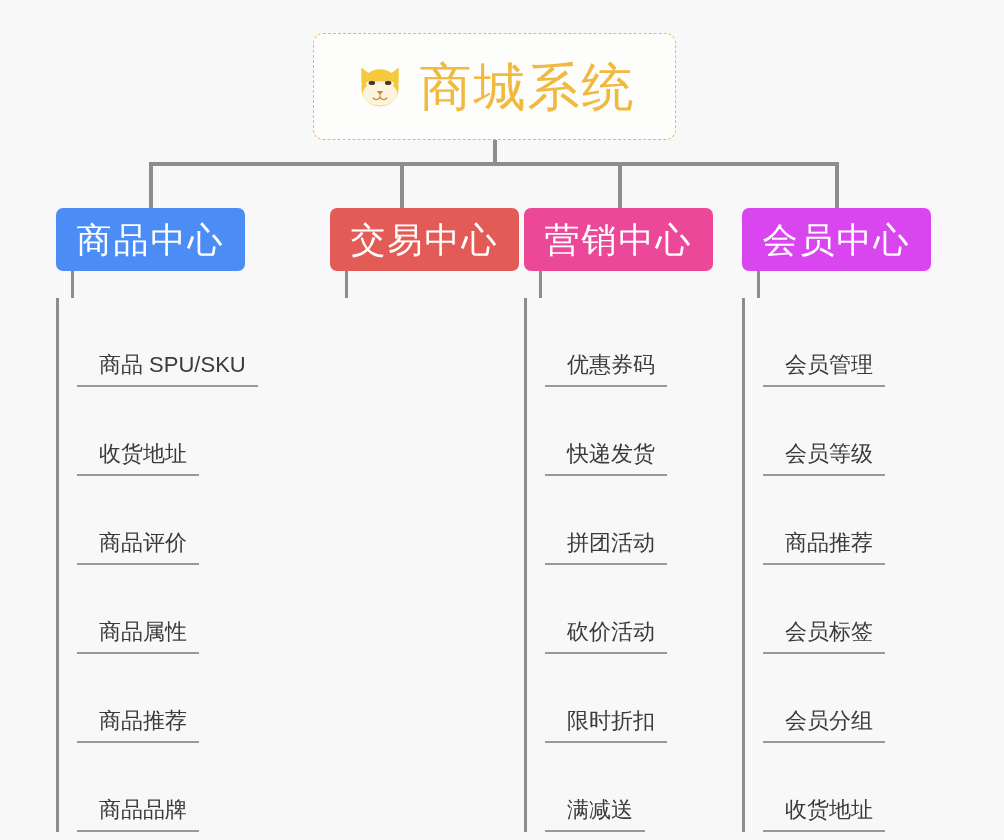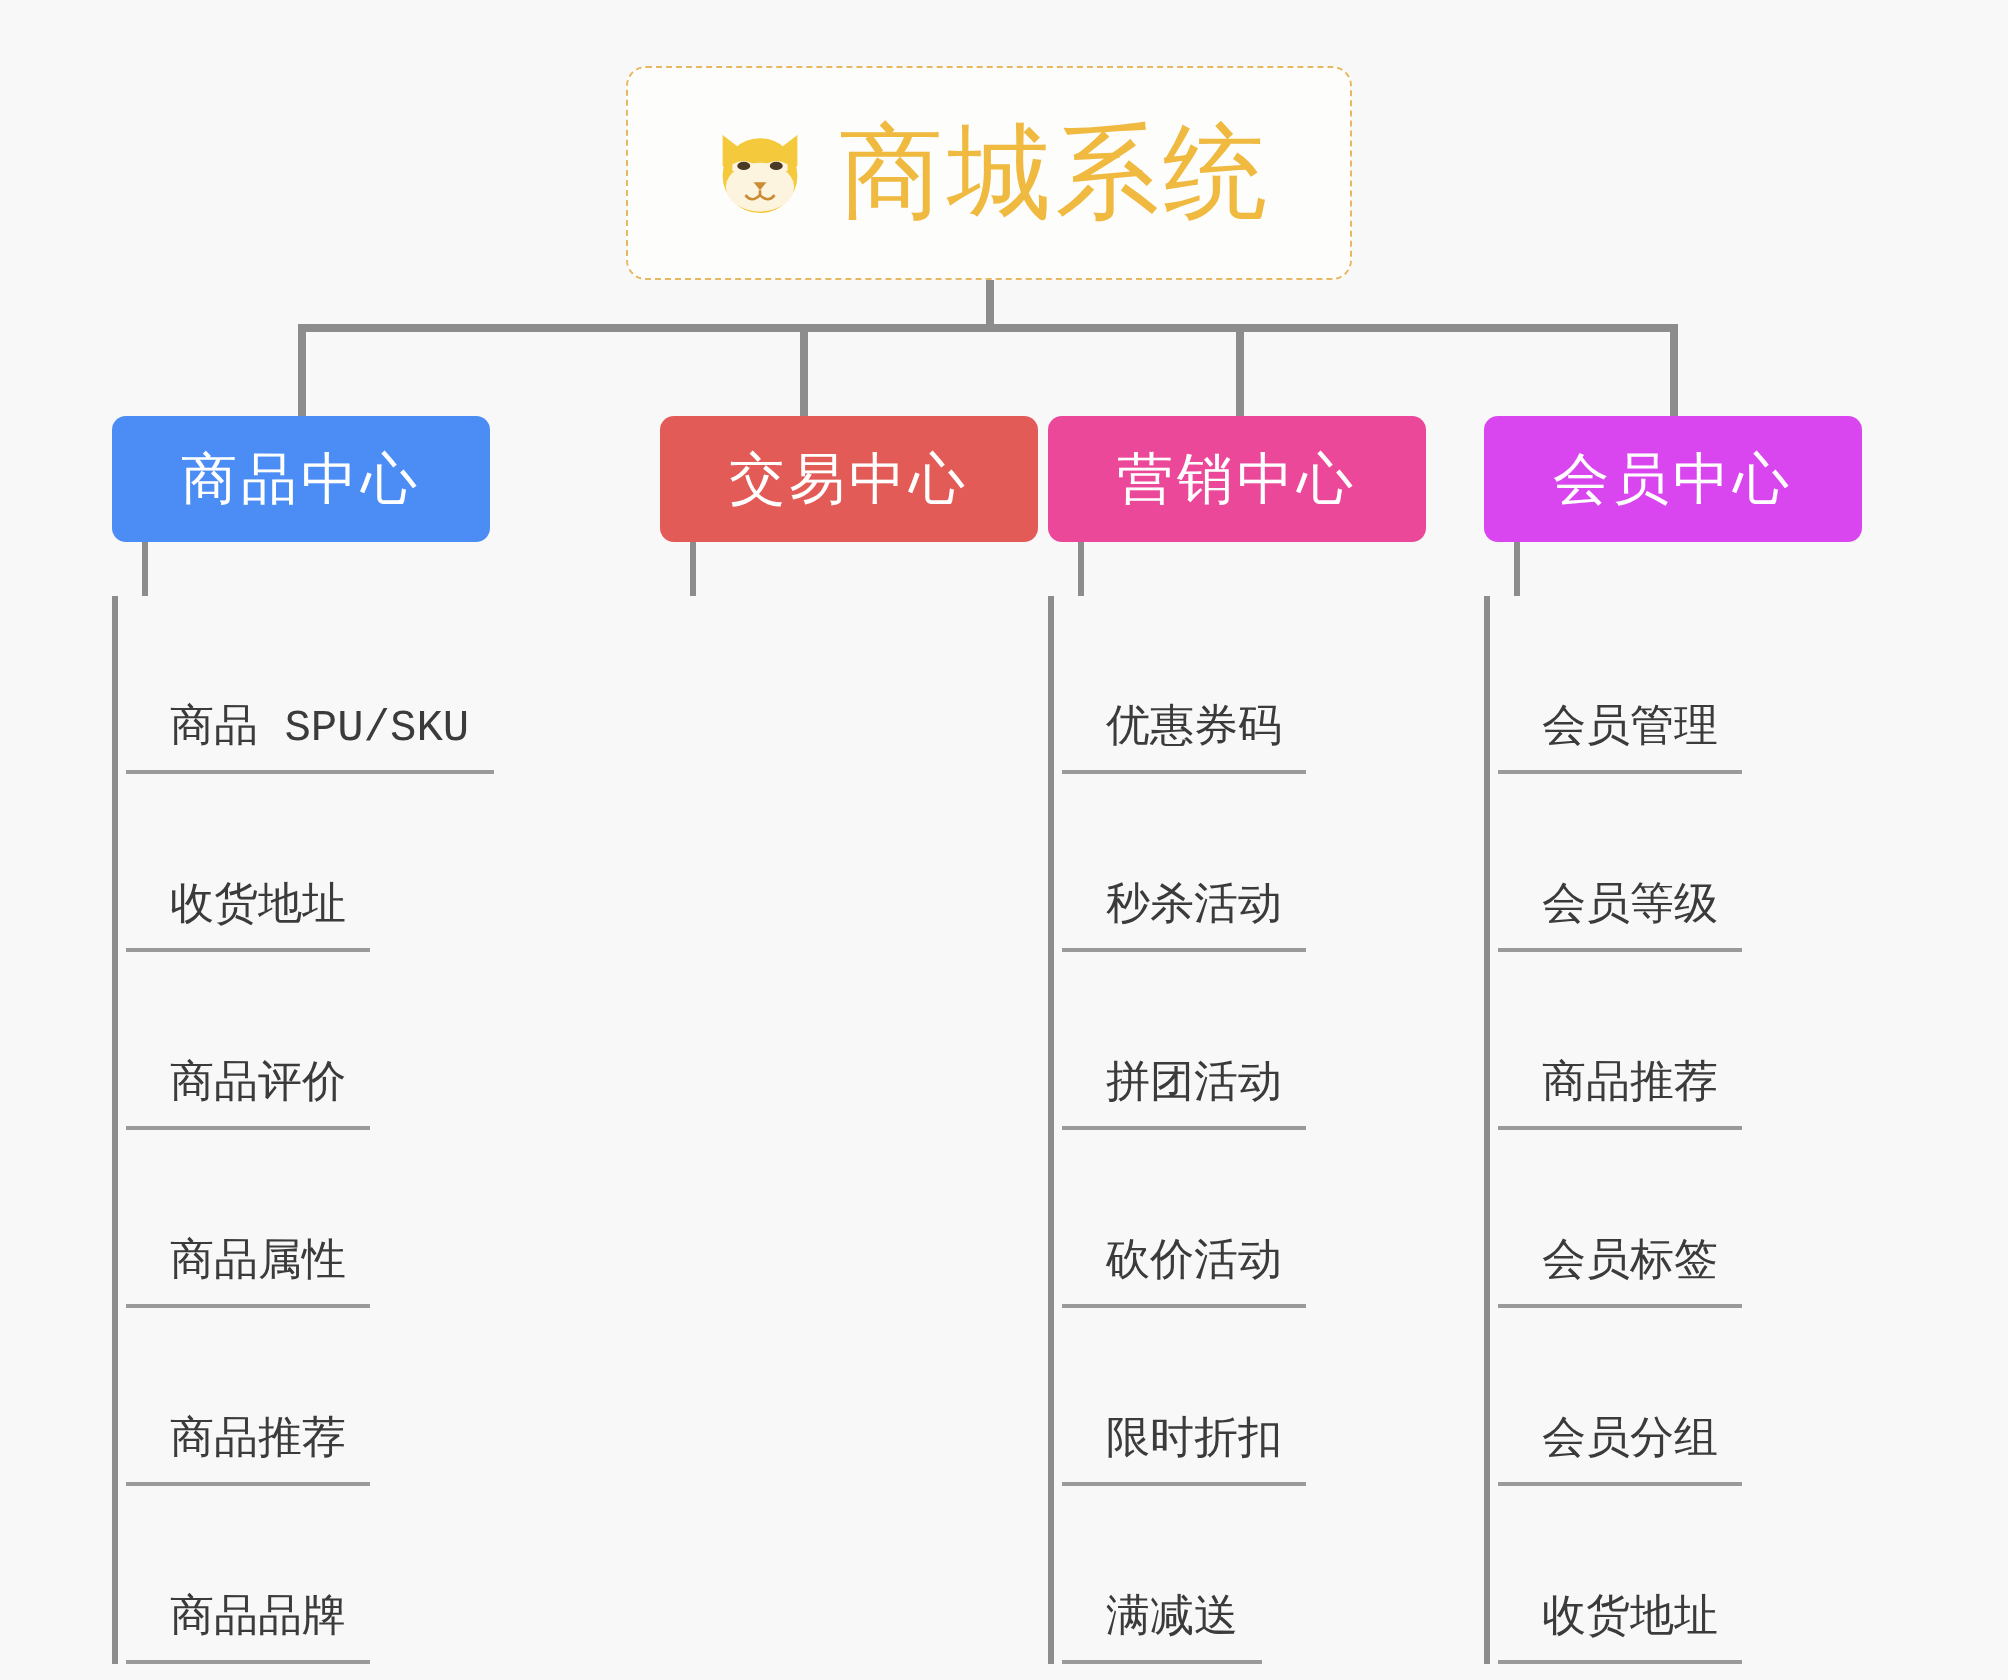--- a/index.html
+++ b/index.html
@@ -91,45 +91,44 @@
   .cat-box {
     width: 189px;
     height: 63px;
     border-radius: 7px;
     display: flex;
     align-items: center;
     justify-content: center;
     box-sizing: border-box;
   }
   .cat-label {
-    font-size: 28px;
+    font-size: 35px;
     color: #ffffff;
     letter-spacing: 2px;
     line-height: 1;
     white-space: nowrap;
   }
 
   
   .cat-stem {
     position: absolute;
     left: 15px;
     top: 63px;
     width: 3px;
     height: 27px;
     background: #8d8d8d;
   }
 
   
   .leaf-list {
     position: relative;
     margin-top: 27px;
-    padding-left: 4px;
+    padding-left: 18px;
     border-left: 3px solid #8d8d8d;
     box-sizing: border-box;
-    font-family: Liberation Mono, monospace;
   }
   .leaf-item {
     position: relative;
     height: 89px;
     display: flex;
     align-items: flex-end;
     box-sizing: border-box;
   }
   .leaf-text {
     font-size: 22px;
@@ -209,21 +208,21 @@
   <div class="column col2">
     <div class="cat-box" style="background:#ec4899">
       <span class="cat-label">营销中心</span>
     </div>
     <div class="cat-stem"></div>
     <div class="leaf-list">
       <div class="leaf-item">
         <span class="leaf-text">优惠券码</span>
       </div>
       <div class="leaf-item">
-        <span class="leaf-text">秒杀活动</span>
+        <span class="leaf-text">快递发货</span>
       </div>
       <div class="leaf-item">
         <span class="leaf-text">拼团活动</span>
       </div>
       <div class="leaf-item">
         <span class="leaf-text">砍价活动</span>
       </div>
       <div class="leaf-item">
         <span class="leaf-text">限时折扣</span>
       </div>

